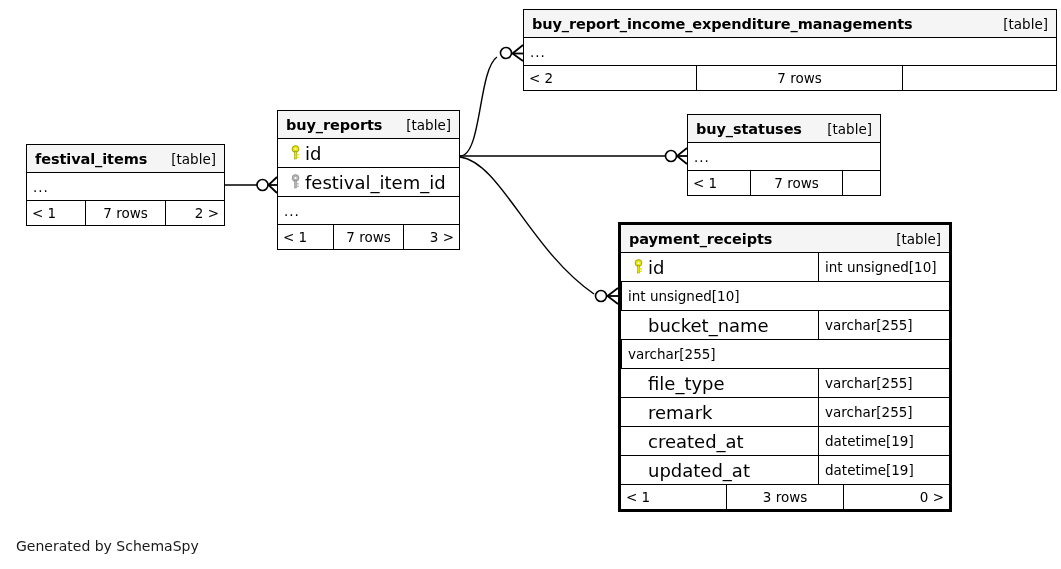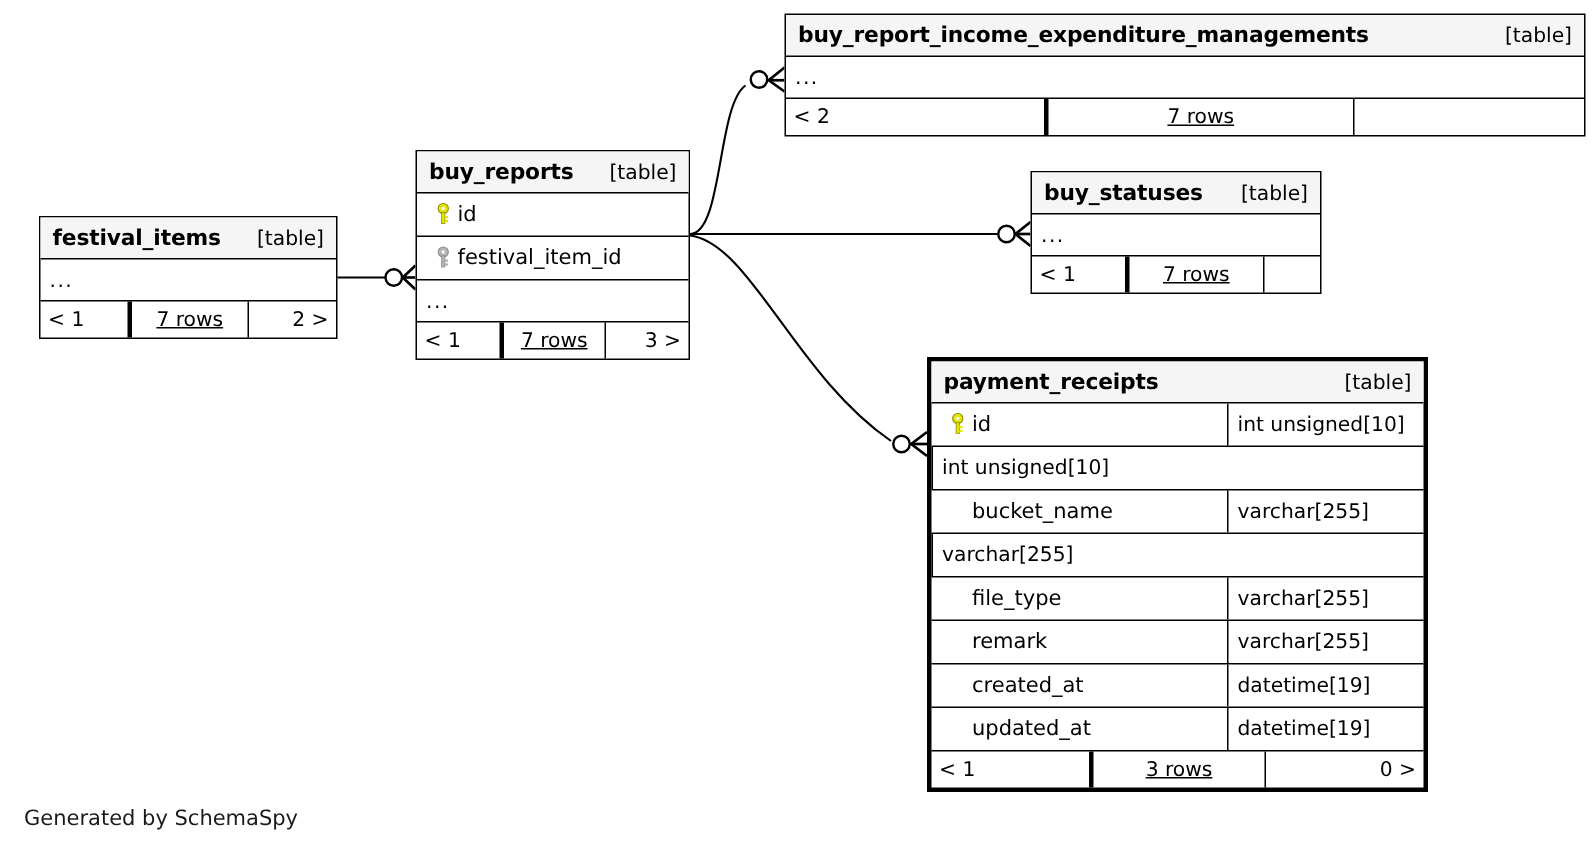--- a/index.html
+++ b/index.html
@@ -32,21 +32,20 @@
   }
 
   .table-box {
     position: absolute;
     background: #ffffff;
     border: 1px solid #000000;
     box-sizing: border-box;
   }
   .table-box.focal {
     border-width: 3px;
-    margin-top: 16px;
   }
 
   .tbl-header {
     background: #f5f5f5;
     border-bottom: 1px solid #000000;
     display: flex;
     align-items: center;
     justify-content: space-between;
     padding: 0 8px;
     box-sizing: border-box;
@@ -71,21 +70,21 @@
     border-bottom: 1px solid #000000;
     height: 29px;
     box-sizing: border-box;
   }
 
   .col-name {
     flex: 1 1 auto;
     display: flex;
     align-items: center;
     padding-left: 7px;
-    font-size: 14px;
+    font-size: 18px;
     white-space: nowrap;
     overflow: hidden;
   }
   .col-type {
     flex: 0 0 auto;
     display: flex;
     align-items: center;
     padding-left: 6px;
     padding-right: 6px;
     font-size: 13.5px;
@@ -125,23 +124,22 @@
     box-sizing: border-box;
     overflow: hidden;
     white-space: nowrap;
   }
   .footer-cell.left {
     justify-content: flex-start;
     padding-left: 5px;
   }
   .footer-cell.center {
     justify-content: center;
-    border-left: 3px solid #000000;
+    border-left: 1px solid #000000;
     border-right: 1px solid #000000;
-    text-decoration: underline;
   }
   .footer-cell.right {
     justify-content: flex-end;
     padding-right: 5px;
   }
 
   .credit {
     position: absolute;
     left: 16px;
     top: 538px;
@@ -210,21 +208,21 @@
       <span class="tbl-tag">[table]</span>
     </div>
     <div class="ellipsis-row">...</div>
     <div class="footer">
       <div class="footer-cell left" style="flex:0 0 62px;">&lt; 1</div>
       <div class="footer-cell center" style="flex:1 1 auto;">7 rows</div>
       <div class="footer-cell right" style="flex:0 0 37px;"></div>
     </div>
   </div>
 
-  <div class="table-box" style="left:277px; top:100px; width:183px;">
+  <div class="table-box" style="left:277px; top:110px; width:183px;">
     <div class="tbl-header">
       <span class="tbl-title">buy_reports</span>
       <span class="tbl-tag">[table]</span>
     </div>
 
     <div class="tbl-row">
       <div class="col-name">
         <span class="key-slot">
           <svg width="9" height="16" viewBox="0 0 9 16">
             <circle cx="4.5" cy="4" r="3.4" fill="#e6e600" stroke="#8a8a00" stroke-width="0.7"></circle>

